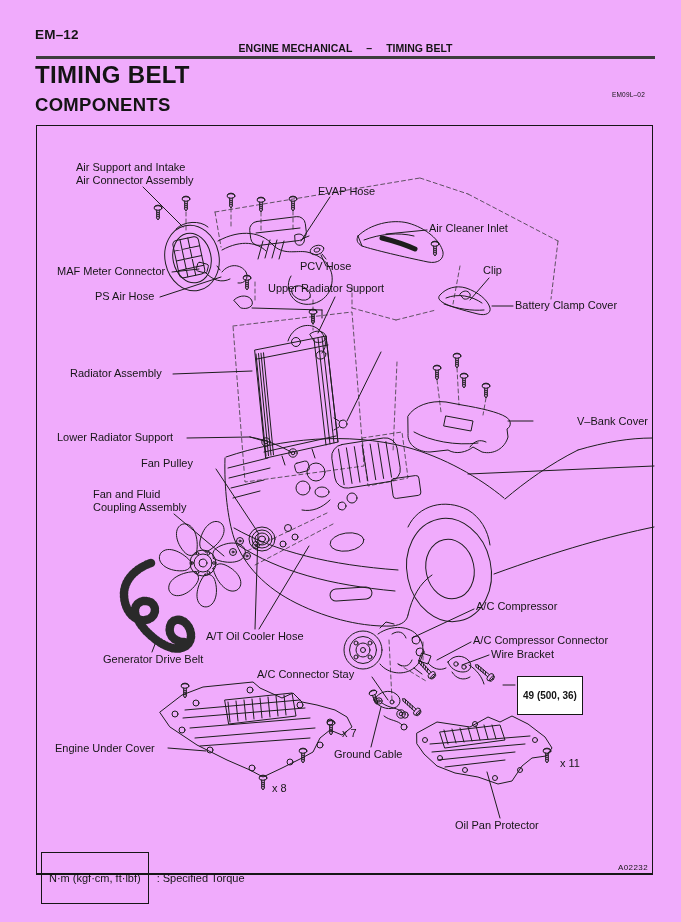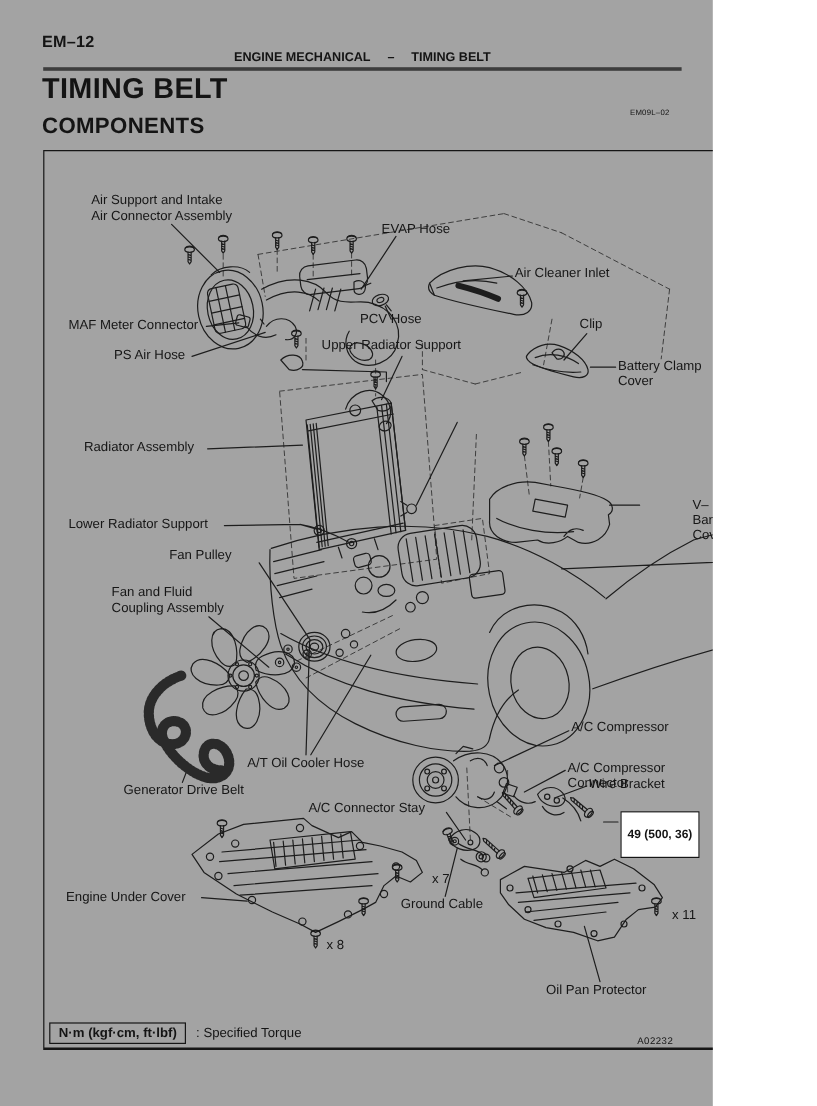--- a/index.html
+++ b/index.html
@@ -1,32 +1,32 @@
 <!DOCTYPE html>
 <html><head>
 <meta charset="utf-8">
 <style>
   html,body{margin:0;padding:0;background:#ffffff;}
   .page{
-    position:relative;width:594px;height:922px;background:#a3a3a3;overflow:hidden;
+    position:relative;width:681px;height:922px;background:#f0abfc;overflow:hidden;
     font-family:"Liberation Sans","DejaVu Sans",sans-serif;color:#141414;
   }
   .page-number{position:absolute;left:35px;top:27px;font-size:13.5px;font-weight:bold;letter-spacing:.2px;}
   .running-head{position:absolute;left:36px;right:26px;top:42px;text-align:center;font-size:10.5px;font-weight:bold;white-space:nowrap;}
   .running-head .sep{margin:0 14px;}
   .head-rule{position:absolute;left:36px;right:26px;top:56px;height:2.5px;background:#3d3d3d;}
   .doc-title{position:absolute;left:35px;top:61px;font-size:24px;font-weight:bold;letter-spacing:.3px;}
   .doc-subtitle{position:absolute;left:35px;top:94px;font-size:18.5px;font-weight:bold;letter-spacing:.3px;}
   .doc-code{position:absolute;right:36px;top:91px;font-size:6.5px;letter-spacing:.2px;}
   .frame{position:absolute;left:36px;top:125px;width:617px;height:750px;border:1.6px solid #161616;border-bottom-width:2.6px;box-sizing:border-box;}
   .art{position:absolute;left:0;top:0;pointer-events:none;}
   .lbl{position:absolute;font-size:11px;line-height:12.5px;white-space:pre-line;color:#161616;}
   .torque-box{position:absolute;border:1.4px solid #161616;font-size:10px;font-weight:bold;padding:13px 5px;background:#fff;white-space:nowrap;}
   .legend{position:absolute;left:41px;top:852px;font-size:11px;display:flex;align-items:center;}
-  .legend .unit-box{border:1.3px solid #161616;padding:2px 7px;font-weight:bold;}
+  .legend .unit-box{border:1.3px solid #161616;padding:19px 7px;}
   .legend .note{margin-left:8px;}
   .fig-code{position:absolute;right:33px;top:863px;font-size:8px;letter-spacing:.4px;}
   svg *{vector-effect:non-scaling-stroke;}
 </style>
 </head>
 <body>
 
 <div class="page">
 
   <div class="page-number">EM–12</div>
@@ -319,21 +319,21 @@
 Coupling Assembly</div>
   <div class="lbl" style="left:476px;top:600px;">A/C Compressor</div>
   <div class="lbl" style="left:473px;top:634px;">A/C Compressor Connector</div>
   <div class="lbl" style="left:491px;top:648px;">Wire Bracket</div>
   <div class="lbl" style="left:257px;top:668px;">A/C Connector Stay</div>
   <div class="lbl" style="left:334px;top:748px;">Ground Cable</div>
   <div class="lbl" style="left:103px;top:653px;">Generator Drive Belt</div>
   <div class="lbl" style="left:206px;top:630px;">A/T Oil Cooler Hose</div>
   <div class="lbl" style="left:55px;top:742px;">Engine Under Cover</div>
   <div class="lbl" style="left:455px;top:819px;">Oil Pan Protector</div>
-  <div class="lbl" style="left:360px;top:727px;">x 7</div>
+  <div class="lbl" style="left:342px;top:727px;">x 7</div>
   <div class="lbl" style="left:272px;top:782px;">x 8</div>
   <div class="lbl" style="left:560px;top:757px;">x 11</div>
 
   <div class="torque-box" style="left:517px;top:676px;">49 (500, 36)</div>
 
   <div class="legend">
     <span class="unit-box">N·m (kgf·cm, ft·lbf)</span>
     <span class="note">: Specified Torque</span>
   </div>
 

